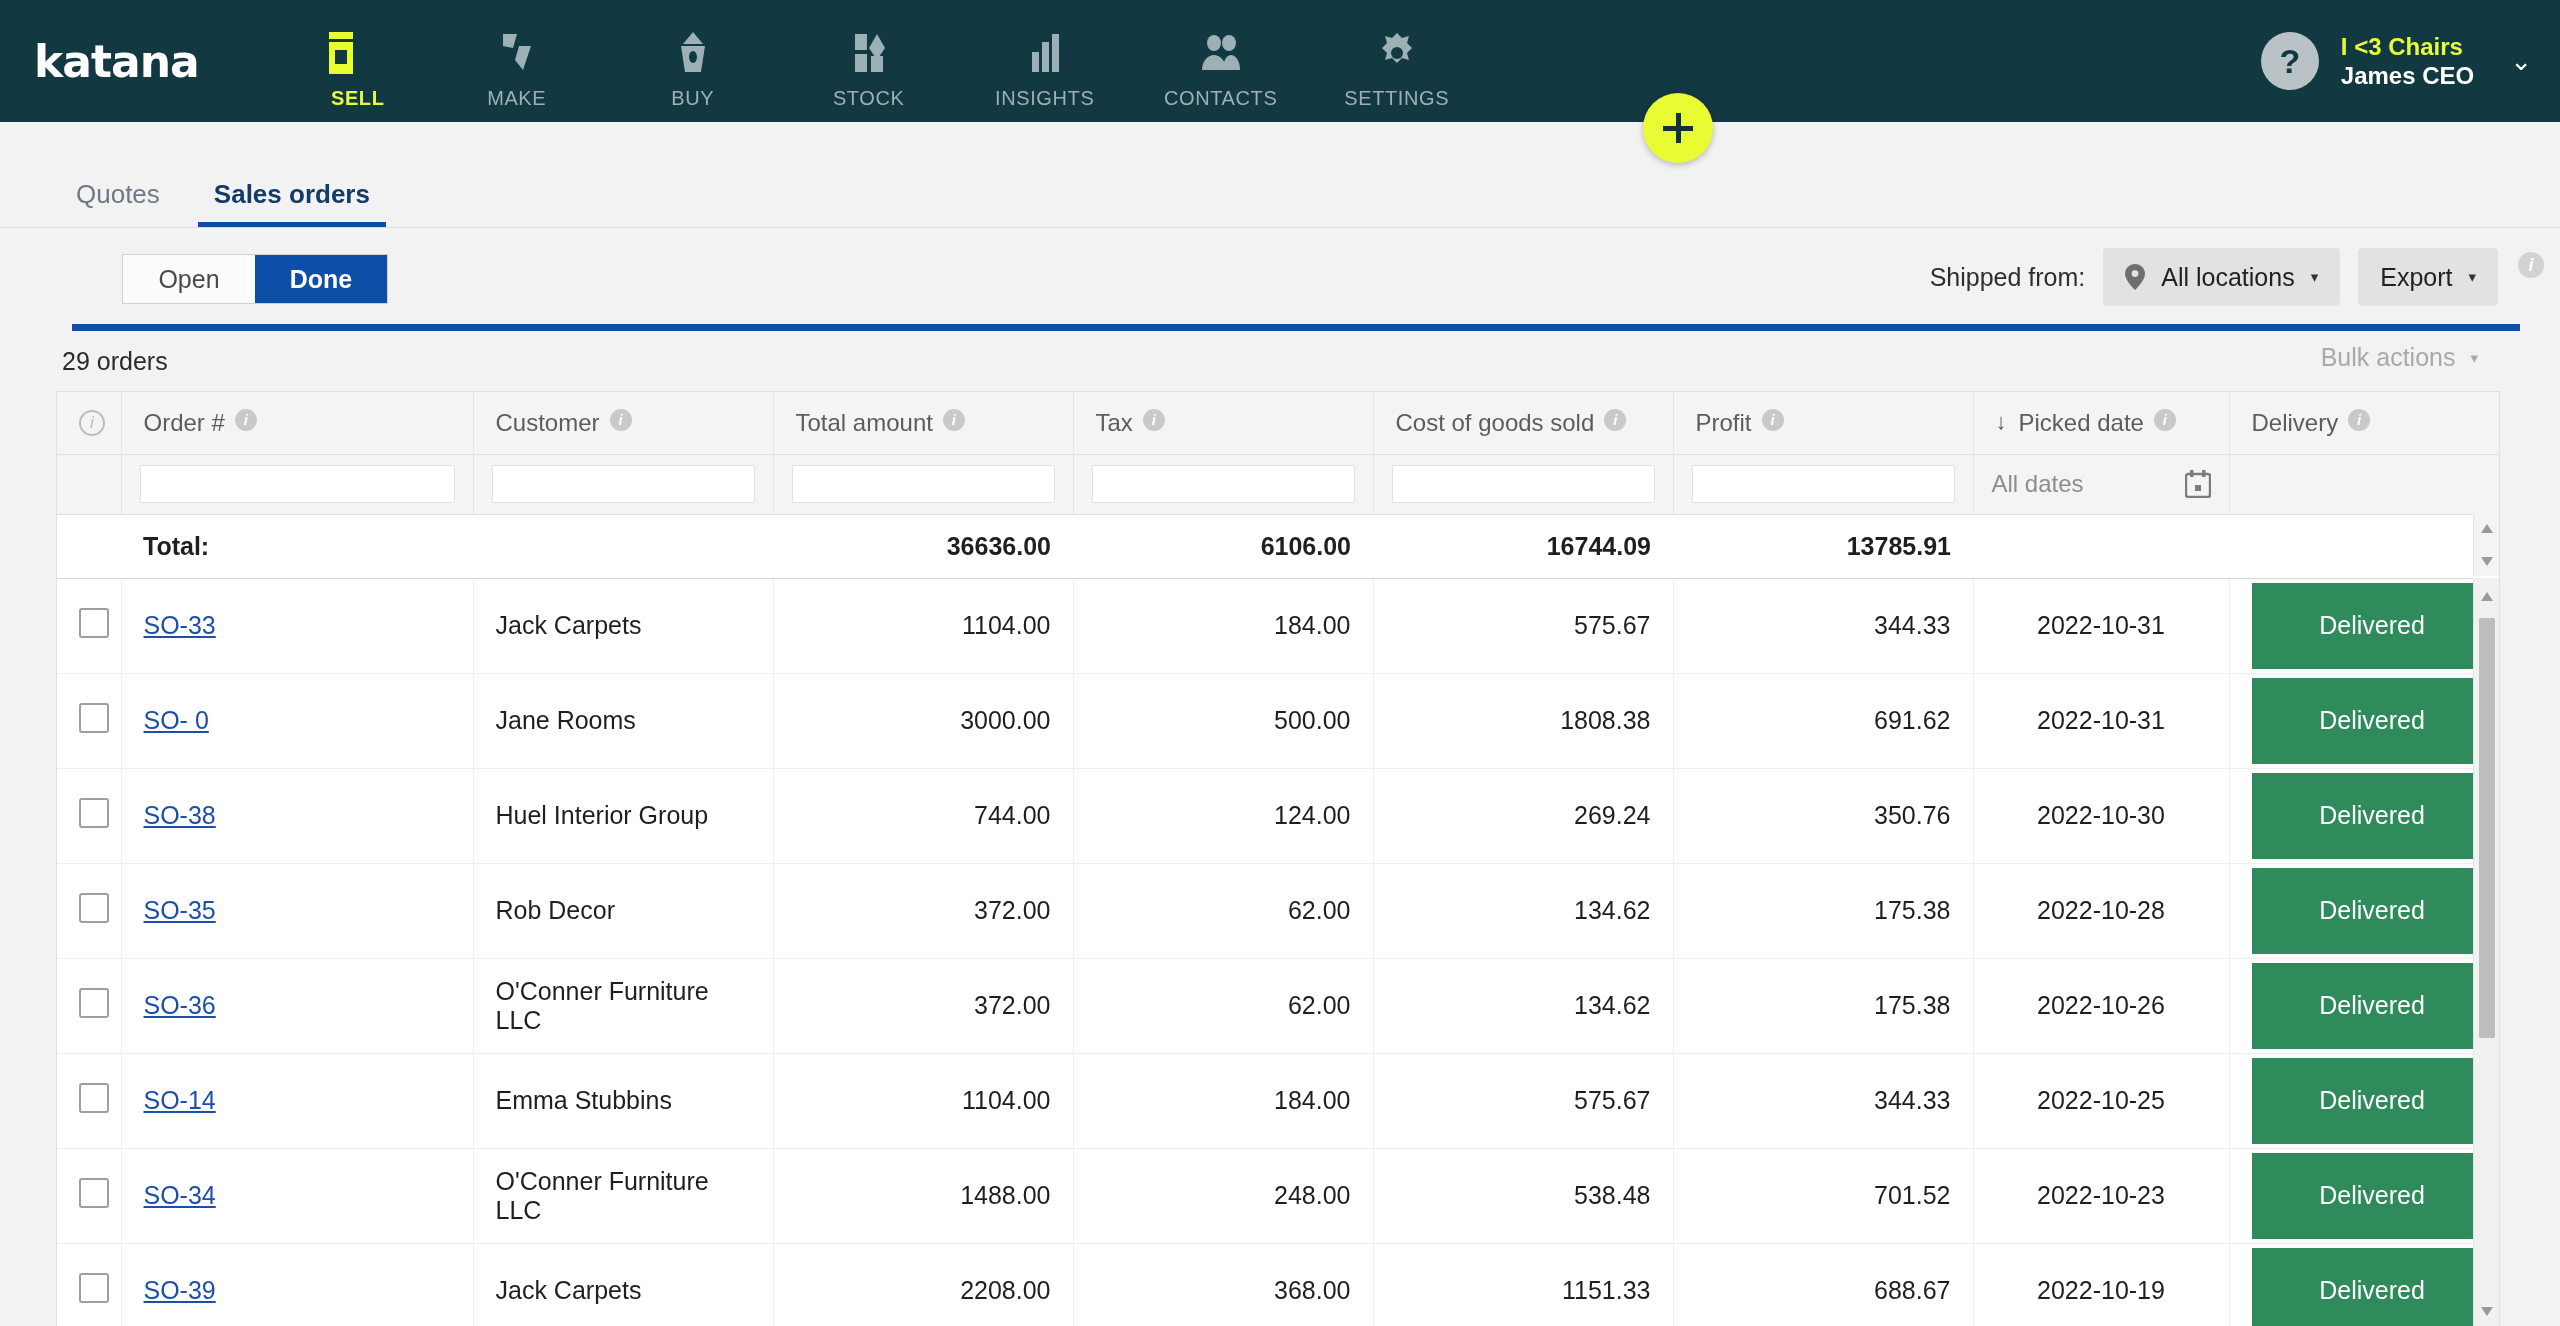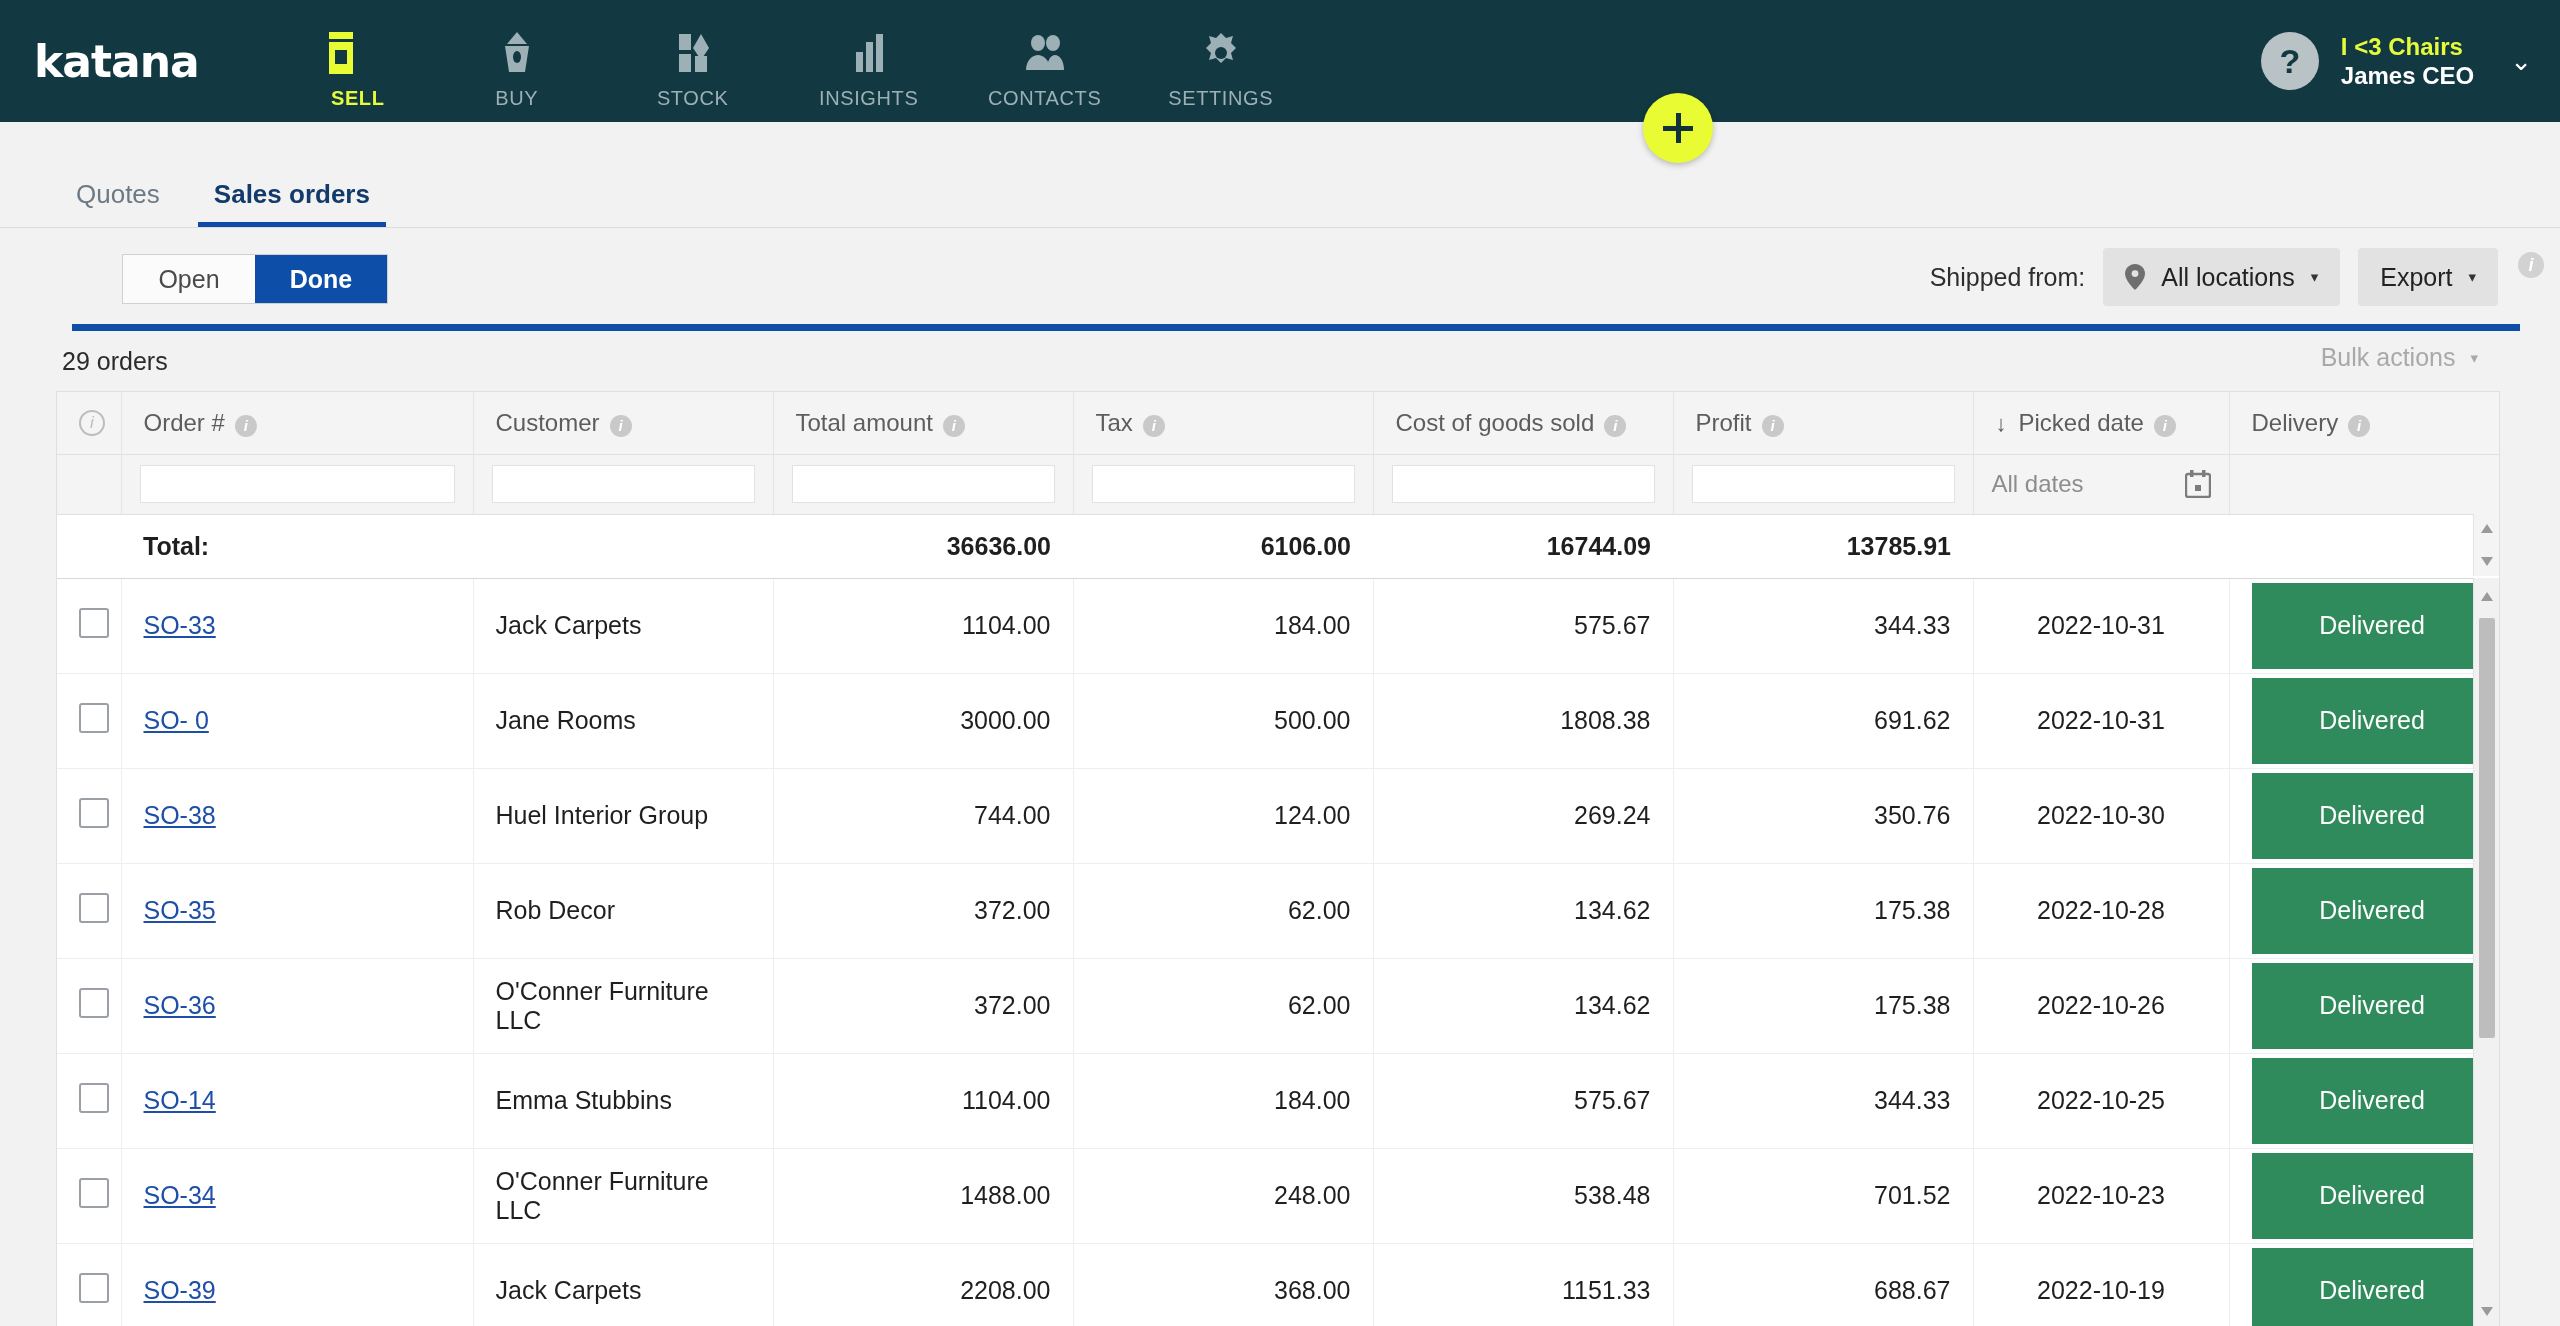--- a/index.html
+++ b/index.html
@@ -186,21 +186,21 @@
     height: 62px;
     text-align: left;
     font-size: 24px;
     color: #5d5d5d;
     border-right: 1px solid #e4e4e4;
     border-bottom: 1px solid #e0e0e0;
     padding: 0 22px;
     vertical-align: middle;
     white-space: nowrap;
   }
-  .th-inner { display: flex; align-items: flex-end; gap: 10px; }
+  .th-inner { display: flex; align-items: flex-start; gap: 10px; }
   .ihint {
     width: 22px; height: 22px; border-radius: 50%;
     background: #c9c9c9; color: #fff;
     font-size: 15px; font-style: italic; font-weight: 700;
     display: inline-flex; align-items: center; justify-content: center;
     flex: 0 0 auto;
   }
   .sortarrow { font-size: 22px; color: #5d5d5d; margin-right: 2px; }
   .col-check { width: 64px; }
   .circle-i {
@@ -309,20 +309,29 @@
       <span class="nav-ico">
         <svg width="40" height="46" viewBox="0 0 40 46">
             <rect x="8" y="2" width="24" height="7" fill="#e9fb33"></rect>
             <rect x="8" y="12" width="24" height="32" fill="#e9fb33"></rect>
             <rect x="14" y="20" width="12" height="14" fill="#123842"></rect>
           </svg>
       </span>
       <span class="nav-label">SELL</span>
     </div>
 
+    <div class="nav-item">
+      <span class="nav-ico">
+        <svg width="40" height="46" viewBox="0 0 40 46">
+            <path d="M6 4 L20 4 L16 18 L6 16 Z" fill="#9cb0b5"></path>
+            <path d="M22 16 L34 16 L26 40 L18 30 Z" fill="#9cb0b5"></path>
+          </svg>
+      </span>
+      <span class="nav-label">MAKE</span>
+    </div>
 
     <div class="nav-item">
       <span class="nav-ico">
         <svg width="40" height="46" viewBox="0 0 40 46">
             <path d="M20 2 L30 14 L10 14 Z" fill="#9cb0b5"></path>
             <path d="M8 16 L32 16 L28 42 L12 42 Z" fill="#9cb0b5"></path>
             <ellipse cx="20" cy="27" rx="4" ry="6" fill="#123842"></ellipse>
           </svg>
       </span>
       <span class="nav-label">BUY</span>

